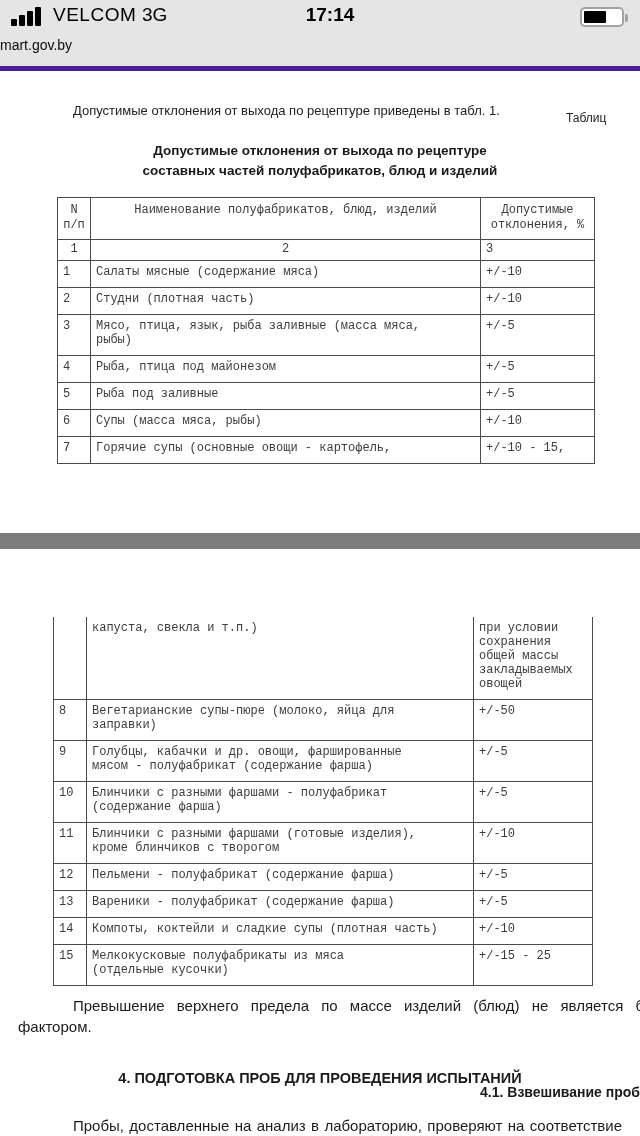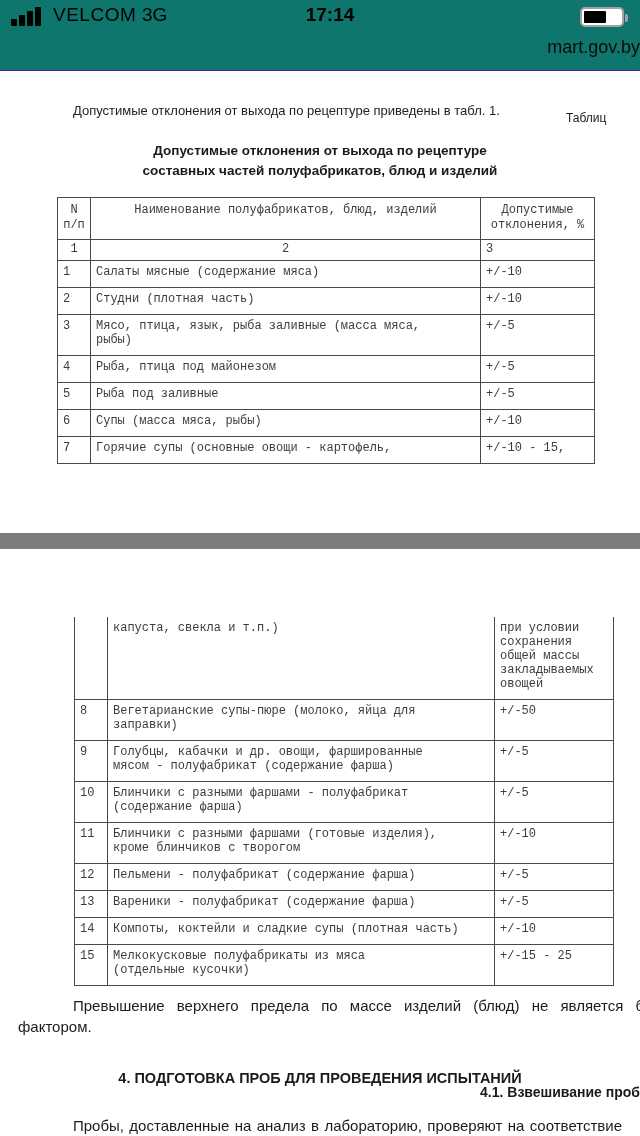--- a/index.html
+++ b/index.html
@@ -5,54 +5,54 @@
   * { margin:0; padding:0; box-sizing:border-box; }
   html,body { background:#e0e0e0; }
   #screen {
     position:relative; width:640px; height:1136px; margin:0 auto;
     background:#ffffff; overflow:hidden;
     font-family:"Liberation Sans", sans-serif; color:#1f1f1f;
   }
   
   .statusbar {
     position:absolute; top:0; left:0; width:640px; height:71px;
-    background:#0f766e; border-bottom:1px solid #4c1d95;
+    background:#e5e5e5; border-bottom:5px solid #4c1d95;
   }
   .sig { position:absolute; left:11px; top:7px; width:34px; height:19px; }
   .sig i { position:absolute; bottom:0; width:6px; background:#000; border-radius:1px; }
   .sig i:nth-child(1){ left:0;  height:7px;  }
   .sig i:nth-child(2){ left:8px; height:11px; }
   .sig i:nth-child(3){ left:16px; height:15px; }
   .sig i:nth-child(4){ left:24px; height:19px; }
   .carrier { position:absolute; left:53px; top:4px; font-size:19px; letter-spacing:.5px; color:#000; }
   .network { position:absolute; left:142px; top:4px; font-size:19px; color:#000; }
   .clock   { position:absolute; left:0; right:0; top:4px; text-align:center;
              font-size:19px; font-weight:600; color:#000;padding-left:20px; }
   .battery { position:absolute; right:16px; top:7px; width:44px; height:20px;
              border:2px solid #a2a2a2; border-radius:5px; background:#fff; }
   .battery .fill { position:absolute; left:2px; top:2px; bottom:2px; width:22px;
                    background:#000; border-radius:1px; }
   .battery .nub  { position:absolute; right:-6px; top:5px; width:3px; height:8px;
                    background:#a2a2a2; border-radius:0 2px 2px 0; }
-  .urlbar { position:absolute; left:0; right:0; top:37px; text-align:right;
-            font-size:18px; color:#0a0a0a; }
+  .urlbar { position:absolute; left:0; right:0; top:37px; text-align:left;
+            font-size:14px; color:#0a0a0a; }
   
   .para-intro { position:absolute; top:83px; left:18px; right:8px;
                 font-size:13px; color:#222; text-indent:55px;margin-top:20px; }
   .table-label { position:absolute; top:111px; left:566px; font-size:12px;
                  color:#222; white-space:nowrap; }
   .doc-title { position:absolute; left:0; right:0; text-align:center;
                font-size:13.5px; font-weight:600; color:#1a1a1a; }
   .t1 { top:143px; } .t2 { top:163px; }
   
   table.doc-table { position:absolute; border-collapse:collapse; table-layout:fixed;
                     font-family:"Liberation Mono","DejaVu Sans Mono",monospace;
                     font-size:12px; line-height:14px; color:#3c3c3c; background:#fff; }
   #table1 { top:197px; left:57px; width:537px; }
-  #table2 { top:617px; left:74px; width:539px; }
+  #table2 { top:617px; left:53px; width:539px; }
   table.doc-table td { border:1.5px solid #4a4a4a; vertical-align:top;
                        padding:4px 5px 8px 5px; white-space:pre-wrap; overflow:hidden; }
   #table1 .head td { text-align:center; padding:5px 3px 6px 3px; }
   #table1 .head td.cell-deviation, #table1 .head td.cell-num { line-height:15px; }
   #table1 .nums td { padding:2px 5px 4px 5px; }
   #table1 .nums td.cell-num, #table1 .nums td.cell-name { text-align:center; }
   #table2 tr:first-child td { border-top:none; }
   td.cell-num { text-align:left; }
   
   .pagebreak { position:absolute; top:533px; left:0; width:640px; height:16px;

